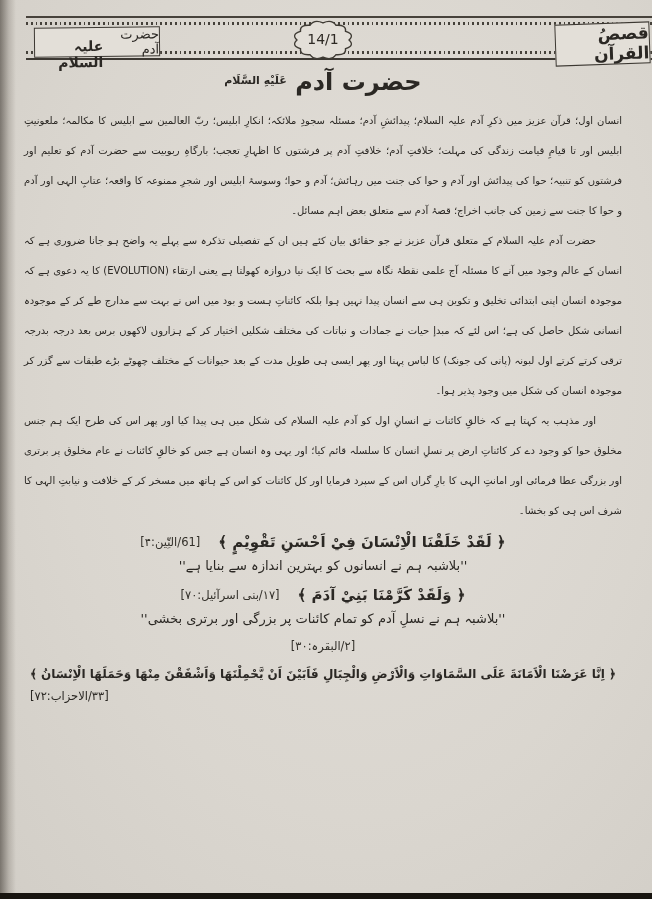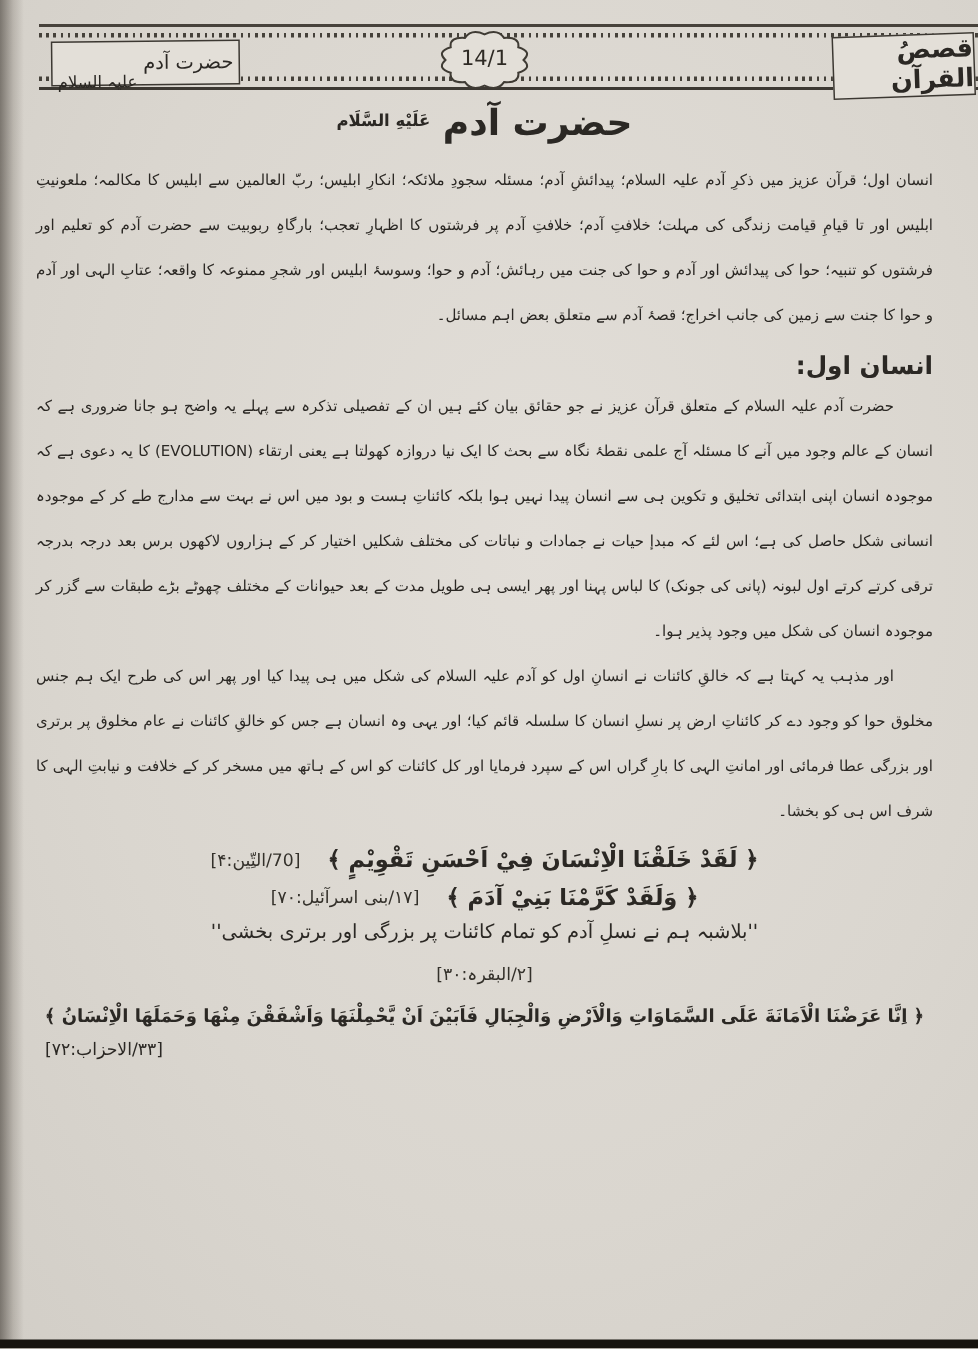--- a/index.html
+++ b/index.html
@@ -37,21 +37,21 @@
     background-image:repeating-linear-gradient(90deg, #45413a 0 1.8px, transparent 1.8px 4.8px);
   }
   .dotline.top { top:4px; }
   .dotline.bot { bottom:4px; }
   .tab {
     position:absolute; background:#e3dfd8; border:1.6px solid #3c3832;
     display:flex; align-items:center; justify-content:center;
     z-index:4;
   }
   .tab-left { left:8px; top:9px; width:126px; height:30px; font-size:13px; gap:4px; transform:rotate(-.6deg); }
-  .tab-left .honorific { font-size:11px; font-weight:400;margin-top:24px; }
+  .tab-left .honorific { font-size:14px; font-weight:700;margin-top:24px; }
   .tab-right { right:2px; top:5px; width:95px; height:42px; font-size:17px; font-weight:700; transform:rotate(-2deg); letter-spacing:0; }
   .badge-wrap { position:absolute; left:262px; top:-5px; width:70px; height:54px; z-index:4;text-align:center; }
   .badge-wrap svg { position:absolute; inset:0; width:100%; height:100%; }
   .badge-num {
     position:absolute; inset:0; display:flex; align-items:center; justify-content:center;
     font-size:14px; color:#2e2a24; direction:ltr; padding-bottom:2px;
   }
   
   .content { position:absolute; top:64px; left:24px; right:30px; bottom:10px; }
   .doc-title { text-align:center; font-size:24px; font-weight:700; margin:4px 0 10px; }
@@ -107,29 +107,29 @@
 
   <div class="content">
 
     <h1 class="doc-title">
       <span>حضرت آدم</span>
       <span class="honorific">عَلَيْهِ السَّلَام</span>
     </h1>
 
     <p class="urdu">انسان اول؛ قرآن عزیز میں ذکرِ آدم علیہ السلام؛ پیدائشِ آدم؛ مسئلہ سجودِ ملائکہ؛ انکارِ ابلیس؛ ربّ العالمین سے ابلیس کا مکالمہ؛ ملعونیتِ ابلیس اور تا قیامِ قیامت زندگی کی مہلت؛ خلافتِ آدم؛ خلافتِ آدم پر فرشتوں کا اظہارِ تعجب؛ بارگاہِ ربوبیت سے حضرت آدم کو تعلیم اور فرشتوں کو تنبیہ؛ حوا کی پیدائش اور آدم و حوا کی جنت میں رہائش؛ آدم و حوا؛ وسوسۂ ابلیس اور شجرِ ممنوعہ کا واقعہ؛ عتابِ الہی اور آدم و حوا کا جنت سے زمین کی جانب اخراج؛ قصۂ آدم سے متعلق بعض اہم مسائل۔</p>
 
-    <h2 class="section-heading">انسان اول:</h2>
 
     <p class="urdu indent">حضرت آدم علیہ السلام کے متعلق قرآن عزیز نے جو حقائق بیان کئے ہیں ان کے تفصیلی تذکرہ سے پہلے یہ واضح ہو جانا ضروری ہے کہ انسان کے عالم وجود میں آنے کا مسئلہ آج علمی نقطۂ نگاہ سے بحث کا ایک نیا دروازہ کھولتا ہے یعنی ارتقاء (EVOLUTION) کا یہ دعوی ہے کہ موجودہ انسان اپنی ابتدائی تخلیق و تکوین ہی سے انسان پیدا نہیں ہوا بلکہ کائناتِ ہست و بود میں اس نے بہت سے مدارج طے کر کے موجودہ انسانی شکل حاصل کی ہے؛ اس لئے کہ مبدإ حیات نے جمادات و نباتات کی مختلف شکلیں اختیار کر کے ہزاروں لاکھوں برس بعد درجہ بدرجہ ترقی کرتے کرتے اول لبونہ (پانی کی جونک) کا لباس پہنا اور پھر ایسی ہی طویل مدت کے بعد حیوانات کے مختلف چھوٹے بڑے طبقات سے گزر کر موجودہ انسان کی شکل میں وجود پذیر ہوا۔</p>
     <p class="urdu indent">اور مذہب یہ کہتا ہے کہ خالقِ کائنات نے انسانِ اول کو آدم علیہ السلام کی شکل میں ہی پیدا کیا اور پھر اس کی طرح ایک ہم جنس مخلوق حوا کو وجود دے کر کائناتِ ارض پر نسلِ انسان کا سلسلہ قائم کیا؛ اور یہی وہ انسان ہے جس کو خالقِ کائنات نے عام مخلوق پر برتری اور بزرگی عطا فرمائی اور امانتِ الہی کا بارِ گراں اس کے سپرد فرمایا اور کل کائنات کو اس کے ہاتھ میں مسخر کر کے خلافت و نیابتِ الہی کا شرف اس ہی کو بخشا۔</p>
 
     <div class="verse-row">
       <span class="verse-ar">﴿ لَقَدْ خَلَقْنَا الْاِنْسَانَ فِيْ اَحْسَنِ تَقْوِيْمٍ ﴾</span>
-      <span class="verse-ref">[70/التِّین:۴]</span>
+      <span class="verse-ref">[61/التِّین:۴]</span>
     </div>
+    <div class="verse-tr">''بلاشبہ ہم نے انسانوں کو بہترین اندازہ سے بنایا ہے''</div>
 
     <div class="verse-row">
       <span class="verse-ar">﴿ وَلَقَدْ كَرَّمْنَا بَنِيْ آدَمَ ﴾</span>
       <span class="verse-ref">[۱۷/بنی اسرآئیل:۷۰]</span>
     </div>
     <div class="verse-tr">''بلاشبہ ہم نے نسلِ آدم کو تمام کائنات پر بزرگی اور برتری بخشی''</div>
 
     <div class="verse-row">
       <span class="verse-ref">[۲/البقرہ:۳۰]</span>
     </div>

